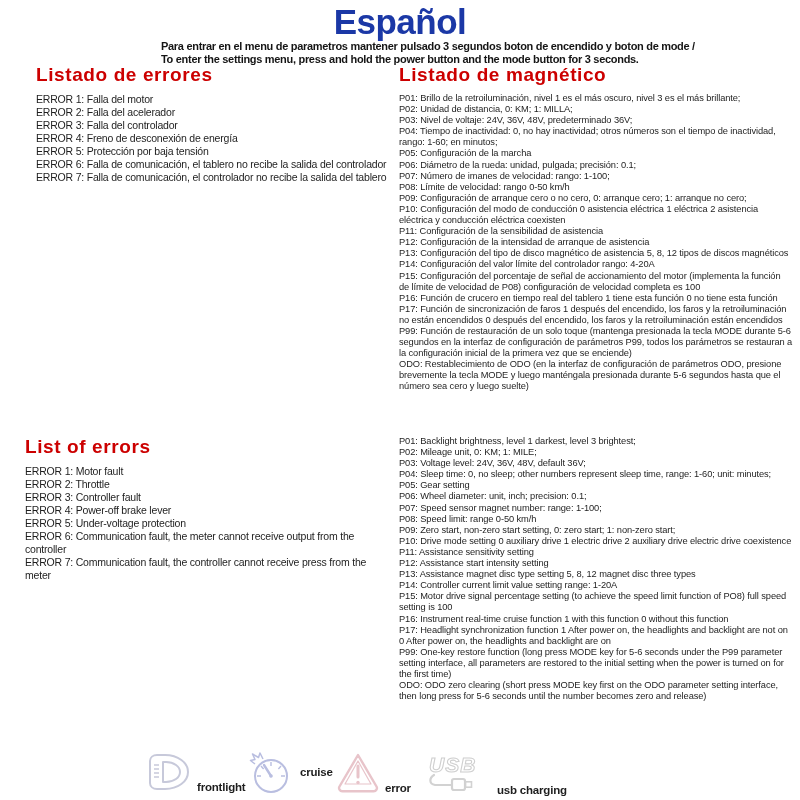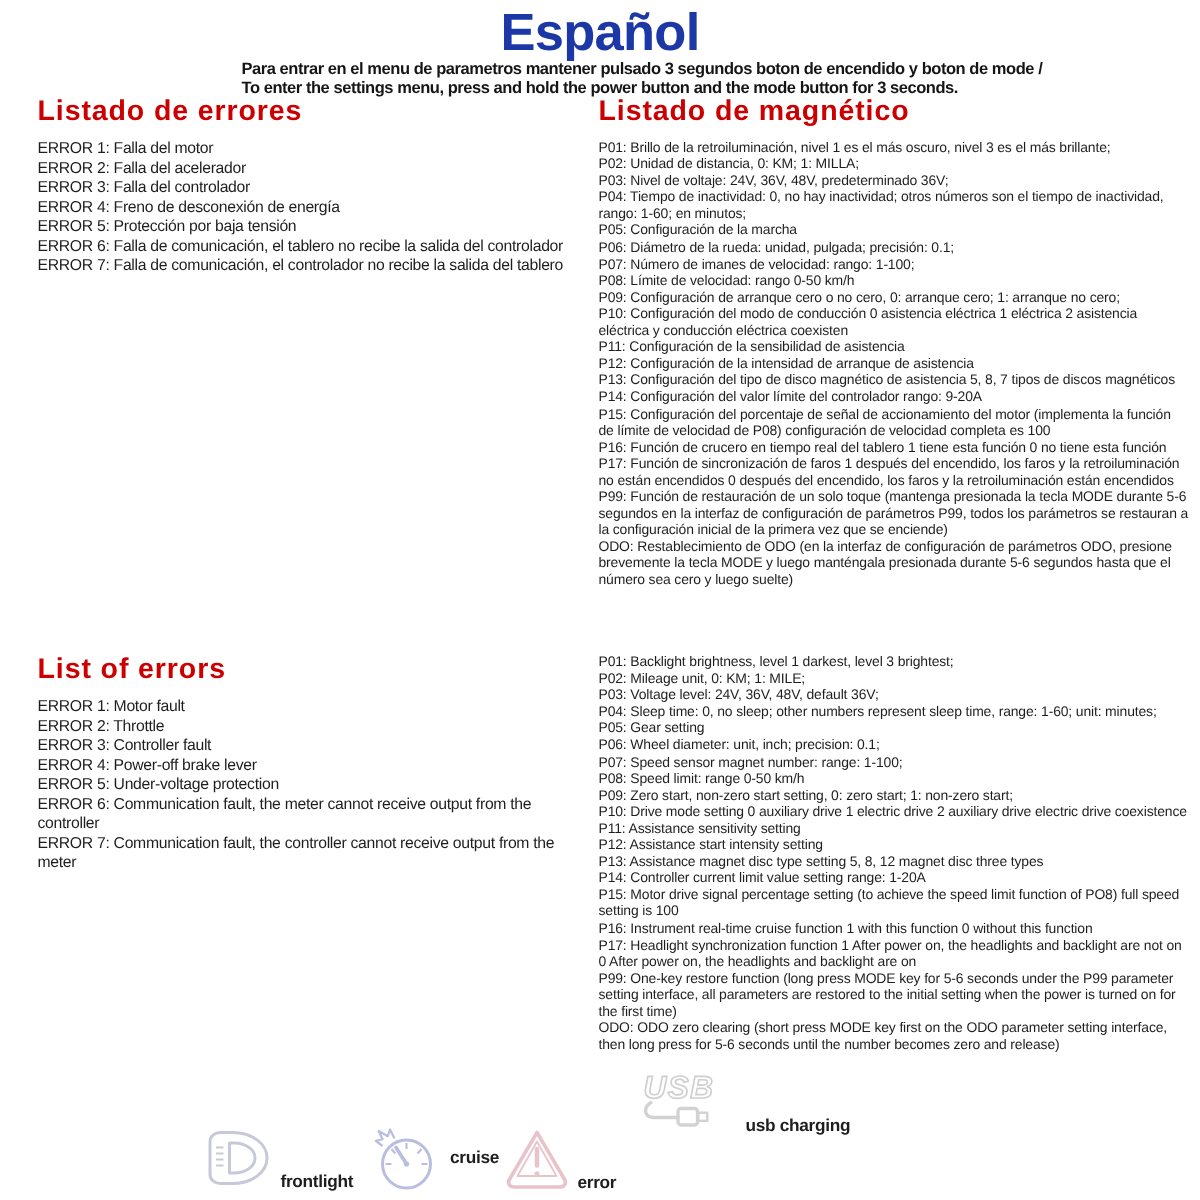--- a/index.html
+++ b/index.html
@@ -27,21 +27,21 @@
   }
 
   
   .sec { position: absolute; }
   .sec h2 {
     font-size: 19px; font-weight: bold;
     color: var(--heading_red, #cc0000);
     letter-spacing: 0.6px;
     margin: 0 0 7px 0;
   }
-  .sec-errores-es  { left: 25px;  top: 64px;  width: 368px; }
+  .sec-errores-es  { left: 36px;  top: 64px;  width: 368px; }
   .sec-parametros-es { left: 399px; top: 64px;  width: 394px; }
   .sec-errors-en   { left: 25px;  top: 436px; width: 368px; }
   .sec-parameters-en { left: 399px; top: 436px; width: 394px; }
 
   .col-left .line {
     font-size: 10.5px; line-height: 13px;
     letter-spacing: -0.2px; color: #1e1e1e;
   }
   .col-right .line {
     font-size: 9.3px; line-height: 11.1px;
@@ -51,24 +51,24 @@
   
   .icon-group {
     position: absolute;
     display: flex; align-items: flex-end; gap: 5px;
   }
   .icon-group .icon { flex: 0 0 auto; }
   .icon-label {
     font-size: 11.5px; font-weight: bold; color: #1e1e1e;
     padding-bottom: 3px; letter-spacing: -0.2px; white-space: nowrap;
   }
-  .g-frontlight { left: 132px; top: 752px; }
+  .g-frontlight { left: 142px; top: 752px; }
   .g-cruise     { left: 243px; top: 746px; align-items: center; }
   .g-error      { left: 336px; top: 751px; }
-  .g-usb        { left: 422px; top: 708px; gap: 15px; }
+  .g-usb        { left: 422px; top: 748px; gap: 15px; }
 </style>
 </head>
 <body>
 
 <div class="page">
 
   <h1 class="title">Español</h1>
 
   <div class="subtitle">
     <div>Para entrar en el menu de parametros mantener pulsado 3 segundos boton de encendido y boton de mode /</div>
@@ -98,41 +98,41 @@
         <p class="line">P03: Nivel de voltaje: 24V, 36V, 48V, predeterminado 36V;</p>
         <p class="line">P04: Tiempo de inactividad: 0, no hay inactividad; otros números son el tiempo de inactividad, rango: 1-60; en minutos;</p>
         <p class="line">P05: Configuración de la marcha</p>
         <p class="line">P06: Diámetro de la rueda: unidad, pulgada; precisión: 0.1;</p>
         <p class="line">P07: Número de imanes de velocidad: rango: 1-100;</p>
         <p class="line">P08: Límite de velocidad: rango 0-50 km/h</p>
         <p class="line">P09: Configuración de arranque cero o no cero, 0: arranque cero; 1: arranque no cero;</p>
         <p class="line">P10: Configuración del modo de conducción 0 asistencia eléctrica 1 eléctrica 2 asistencia eléctrica y conducción eléctrica coexisten</p>
         <p class="line">P11: Configuración de la sensibilidad de asistencia</p>
         <p class="line">P12: Configuración de la intensidad de arranque de asistencia</p>
-        <p class="line">P13: Configuración del tipo de disco magnético de asistencia 5, 8, 7 tipos de discos magnéticos</p>
-        <p class="line">P14: Configuración del valor límite del controlador rango: 9-20A</p>
+        <p class="line">P13: Configuración del tipo de disco magnético de asistencia 5, 8, 12 tipos de discos magnéticos</p>
+        <p class="line">P14: Configuración del valor límite del controlador rango: 4-20A</p>
         <p class="line">P15: Configuración del porcentaje de señal de accionamiento del motor (implementa la función de límite de velocidad de P08) configuración de velocidad completa es 100</p>
         <p class="line">P16: Función de crucero en tiempo real del tablero 1 tiene esta función 0 no tiene esta función</p>
         <p class="line">P17: Función de sincronización de faros 1 después del encendido, los faros y la retroiluminación no están encendidos 0 después del encendido, los faros y la retroiluminación están encendidos</p>
         <p class="line">P99: Función de restauración de un solo toque (mantenga presionada la tecla MODE durante 5-6 segundos en la interfaz de configuración de parámetros P99, todos los parámetros se restauran a la configuración inicial de la primera vez que se enciende)</p>
         <p class="line">ODO: Restablecimiento de ODO (en la interfaz de configuración de parámetros ODO, presione brevemente la tecla MODE y luego manténgala presionada durante 5-6 segundos hasta que el número sea cero y luego suelte)</p>
       </div>
   </section>
 
   <section class="sec sec-errors-en col-left">
     <h2>List of errors</h2>
     <div class="list">
 
     <p class="line">ERROR 1: Motor fault</p>
         <p class="line">ERROR 2: Throttle</p>
         <p class="line">ERROR 3: Controller fault</p>
         <p class="line">ERROR 4: Power-off brake lever</p>
         <p class="line">ERROR 5: Under-voltage protection</p>
         <p class="line">ERROR 6: Communication fault, the meter cannot receive output from the controller</p>
-        <p class="line">ERROR 7: Communication fault, the controller cannot receive output from the meter</p>
+        <p class="line">ERROR 7: Communication fault, the controller cannot receive press from the meter</p>
       </div>
   </section>
 
   <section class="sec sec-parameters-en col-right">
     <div class="list">
 
     <p class="line">P01: Backlight brightness, level 1 darkest, level 3 brightest;</p>
         <p class="line">P02: Mileage unit, 0: KM; 1: MILE;</p>
         <p class="line">P03: Voltage level: 24V, 36V, 48V, default 36V;</p>
         <p class="line">P04: Sleep time: 0, no sleep; other numbers represent sleep time, range: 1-60; unit: minutes;</p>

